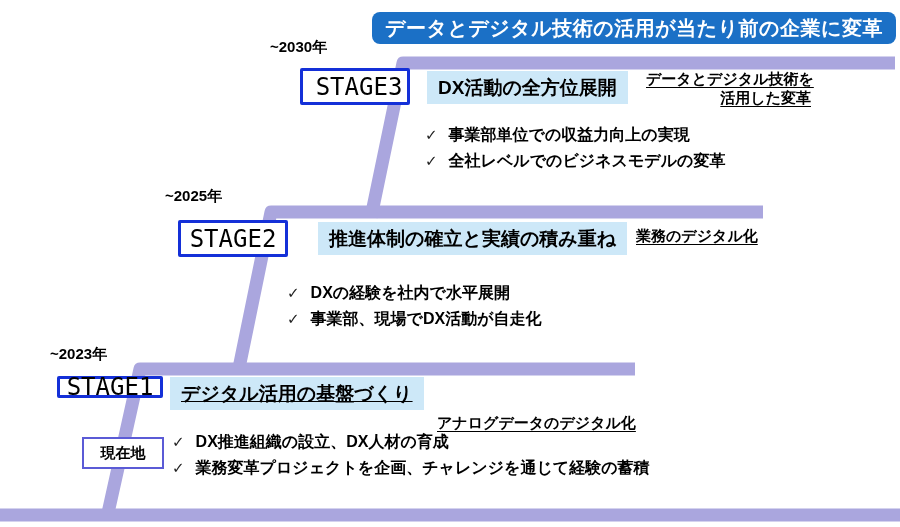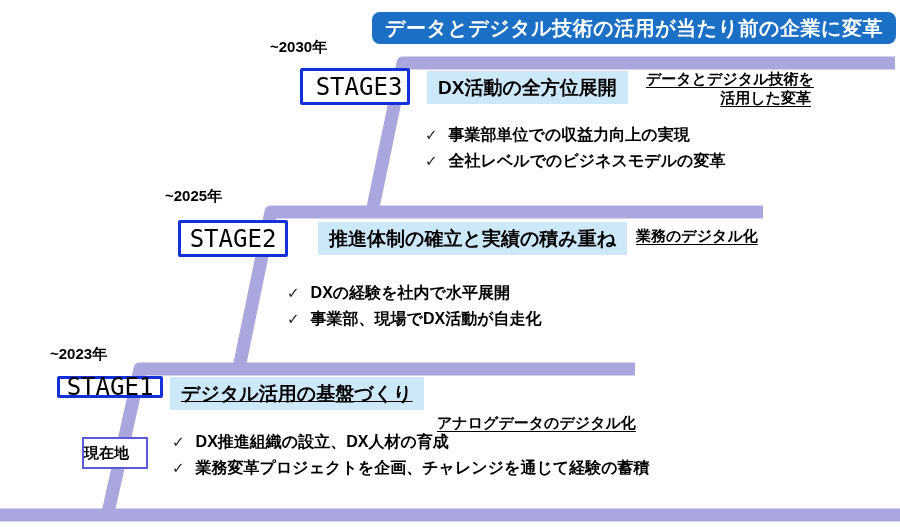--- a/index.html
+++ b/index.html
@@ -40,23 +40,23 @@
 
   .note { z-index:2; font-weight:bold; font-size:15px; }
   .note .nline { text-decoration:underline; text-underline-offset:3px; white-space:nowrap; display:block; }
   .note .nline2 { text-align:right; }
 
   .bullets { z-index:2; }
   .bullet { display:flex; gap:11px; font-weight:bold; font-size:16px; line-height:26px; white-space:nowrap; }
   .check { font-weight:normal; font-size:15px; color:#222; }
 
   .marker {
-    width:66px; height:32px; background:#fff; z-index:2;
+    width:82px; height:32px; background:#fff; z-index:2;
     border:2px solid var(--marker-border,#5b5bd6);
-    display:flex; align-items:center; justify-content:flex-start;
+    display:flex; align-items:center; justify-content:center;
     font-weight:bold; font-size:15px; white-space:nowrap;
   }
 </style>
 </head>
 <body>
 
 <svg id="stairs" viewBox="0 0 900 527" aria-hidden="true">
   <polyline class="step-line" points="371,217 403,63 895,63"></polyline>
   <polyline class="step-line" points="239,368 271,212 763,212"></polyline>
   <polyline class="step-line" points="108,513 140,369 635,369"></polyline>

